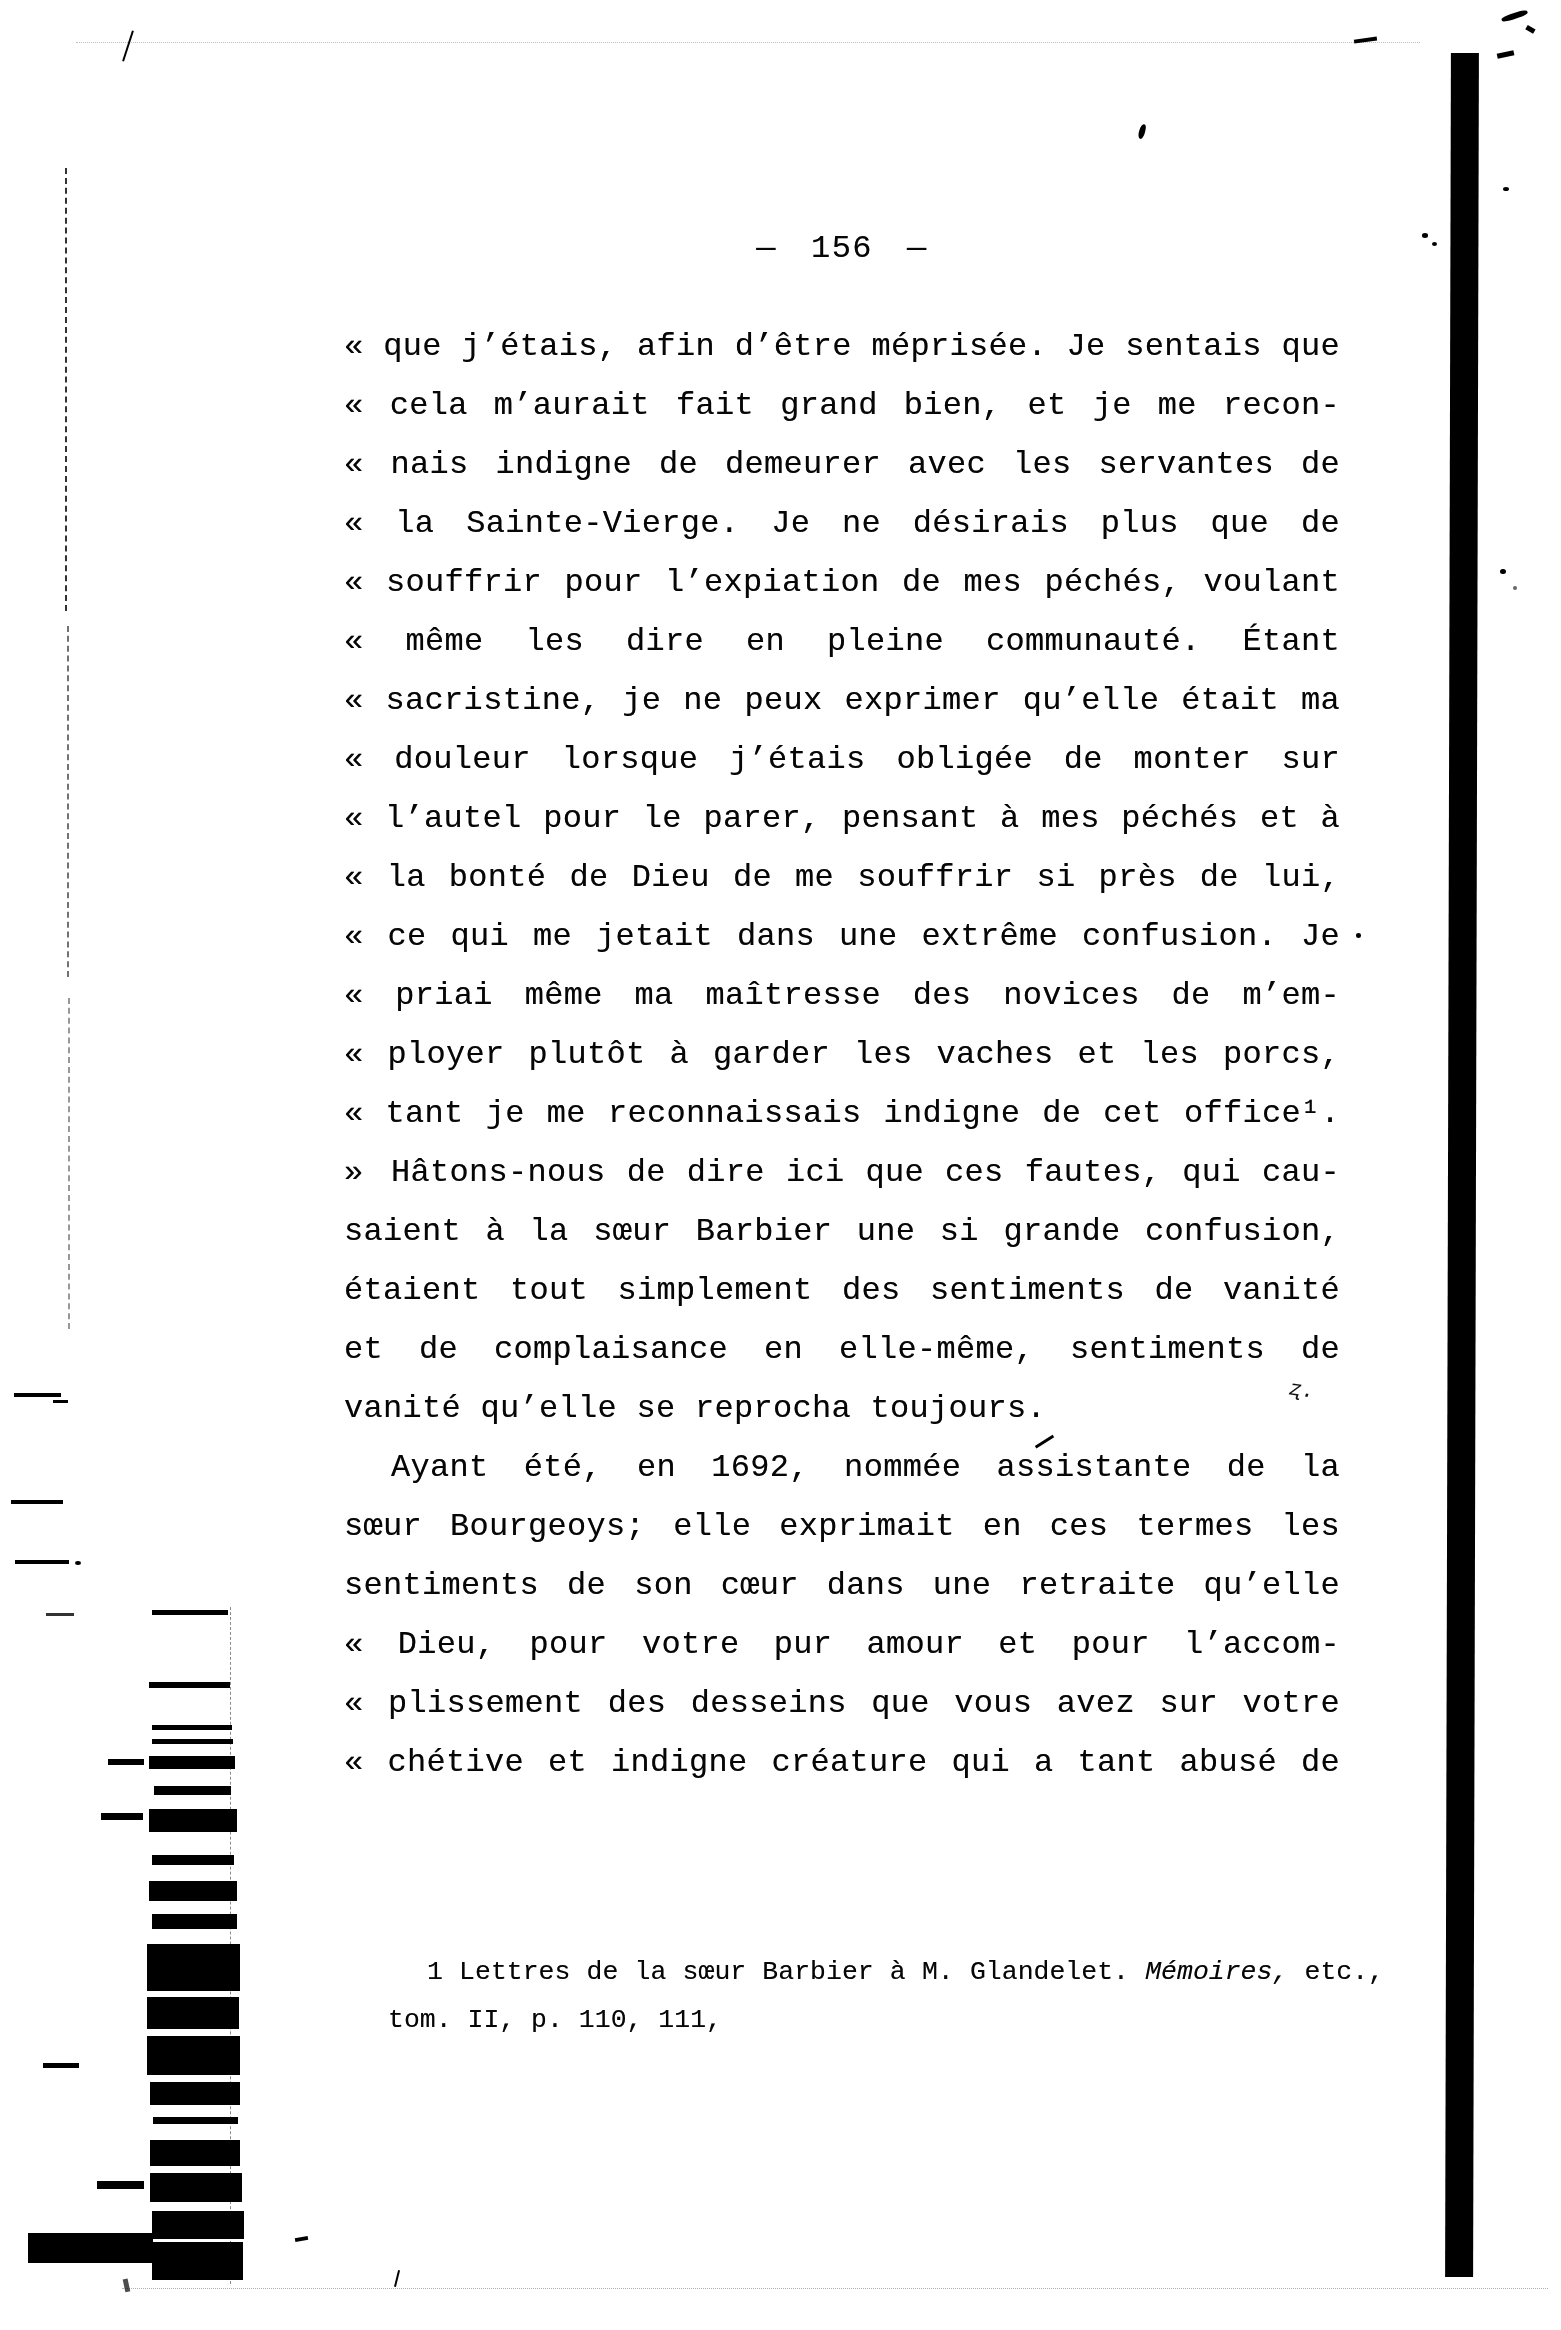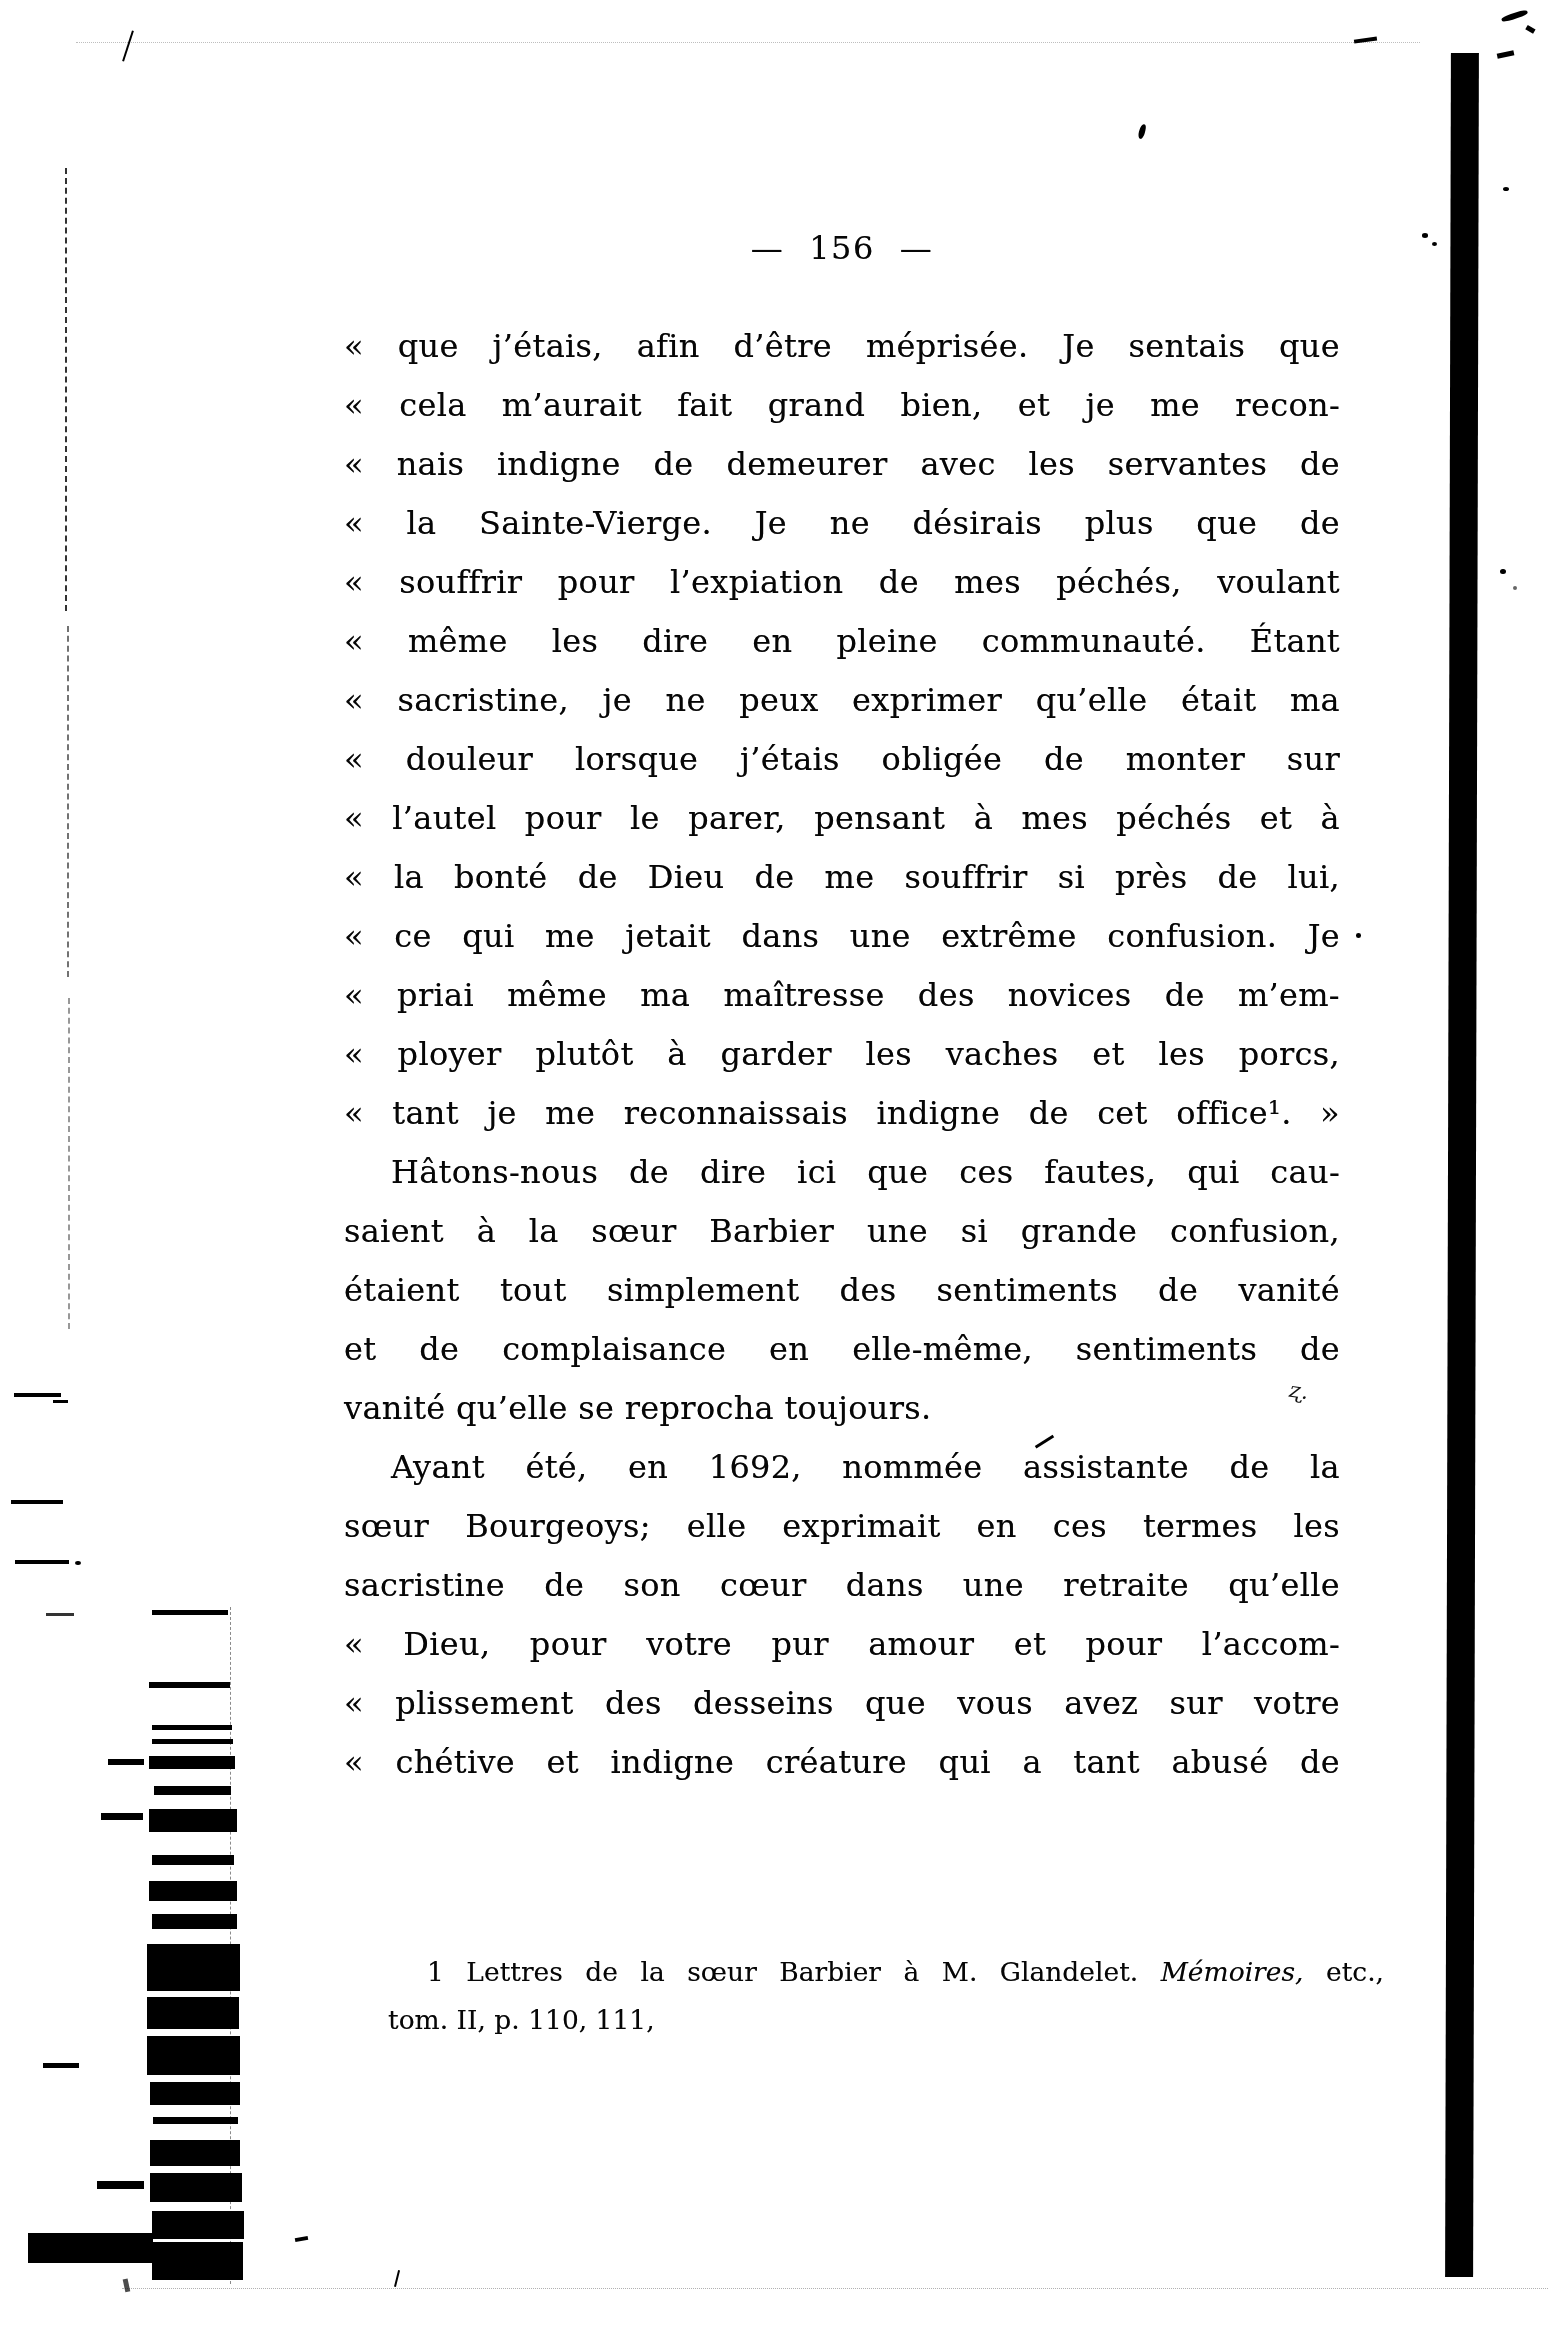--- a/index.html
+++ b/index.html
@@ -4,21 +4,21 @@
 <style>
   html,body{margin:0;padding:0;}
   body{
     width:1562px;height:2330px;
     background:#ffffff;
     position:relative;
     overflow:hidden;
     font-family:"DejaVu Serif", serif;
     color:#060606;
   }
-  .page{position:absolute;inset:0;}
+  .page{position:absolute;inset:0;font-family:Liberation Mono, monospace;}
   
   .page-number{
     position:absolute;left:344px;top:223px;width:996px;height:51px;
     font-size:32px;line-height:51px;text-align:center;
     word-spacing:13.2px;letter-spacing:1.5px;
     text-shadow:0 0 0.5px rgba(0,0,0,.45);
   }
   
   .textblock{
     position:absolute;left:344px;top:317px;width:996px;
@@ -76,21 +76,21 @@
     <div class="line">« priai même ma maîtresse des novices de m’em-</div>
     <div class="line">« ployer plutôt à garder les vaches et les porcs,</div>
     <div class="line">« tant je me reconnaissais indigne de cet office¹. »</div>
     <div class="line indent">Hâtons-nous de dire ici que ces fautes, qui cau-</div>
     <div class="line">saient à la sœur Barbier une si grande confusion,</div>
     <div class="line">étaient tout simplement des sentiments de vanité</div>
     <div class="line">et de complaisance en elle-même, sentiments de</div>
     <div class="line end">vanité qu’elle se reprocha toujours.</div>
     <div class="line indent">Ayant été, en 1692, nommée assistante de la</div>
     <div class="line">sœur Bourgeoys; elle exprimait en ces termes les</div>
-    <div class="line">sacristine de son cœur dans une retraite qu’elle</div>
+    <div class="line">sentiments de son cœur dans une retraite qu’elle</div>
     <div class="line">« Dieu, pour votre pur amour et pour l’accom-</div>
     <div class="line">« plissement des desseins que vous avez sur votre</div>
     <div class="line">« chétive et indigne créature qui a tant abusé de</div>
   </div>
 
   <div class="footnote">
     <div class="fn1"><span>1 Lettres de la sœur Barbier à M. Glandelet. </span><span class="it">Mémoires,</span><span> etc.,</span></div>
     <div class="fn2">tom. II, p. 110, 111,</div>
   </div>
 

